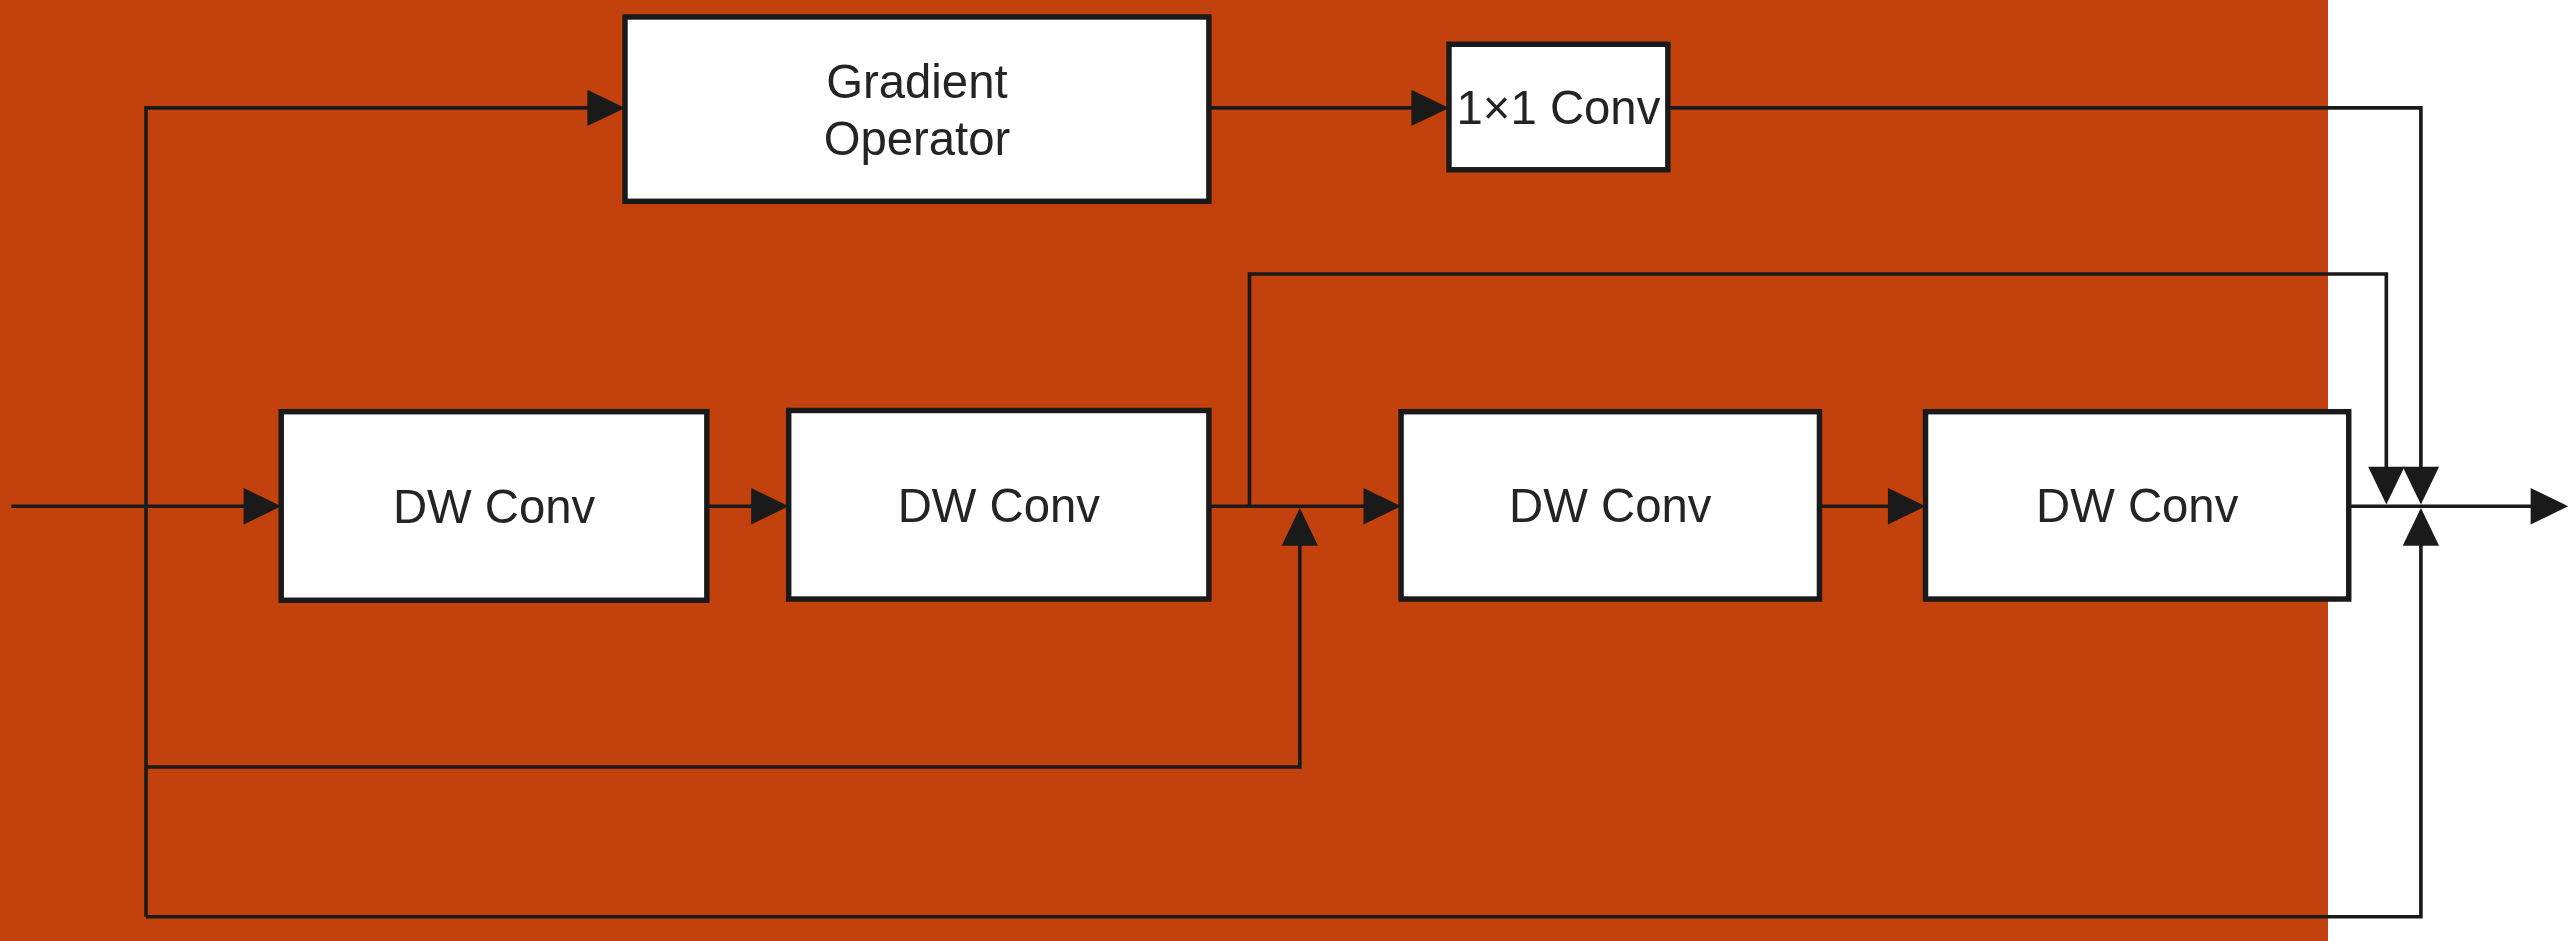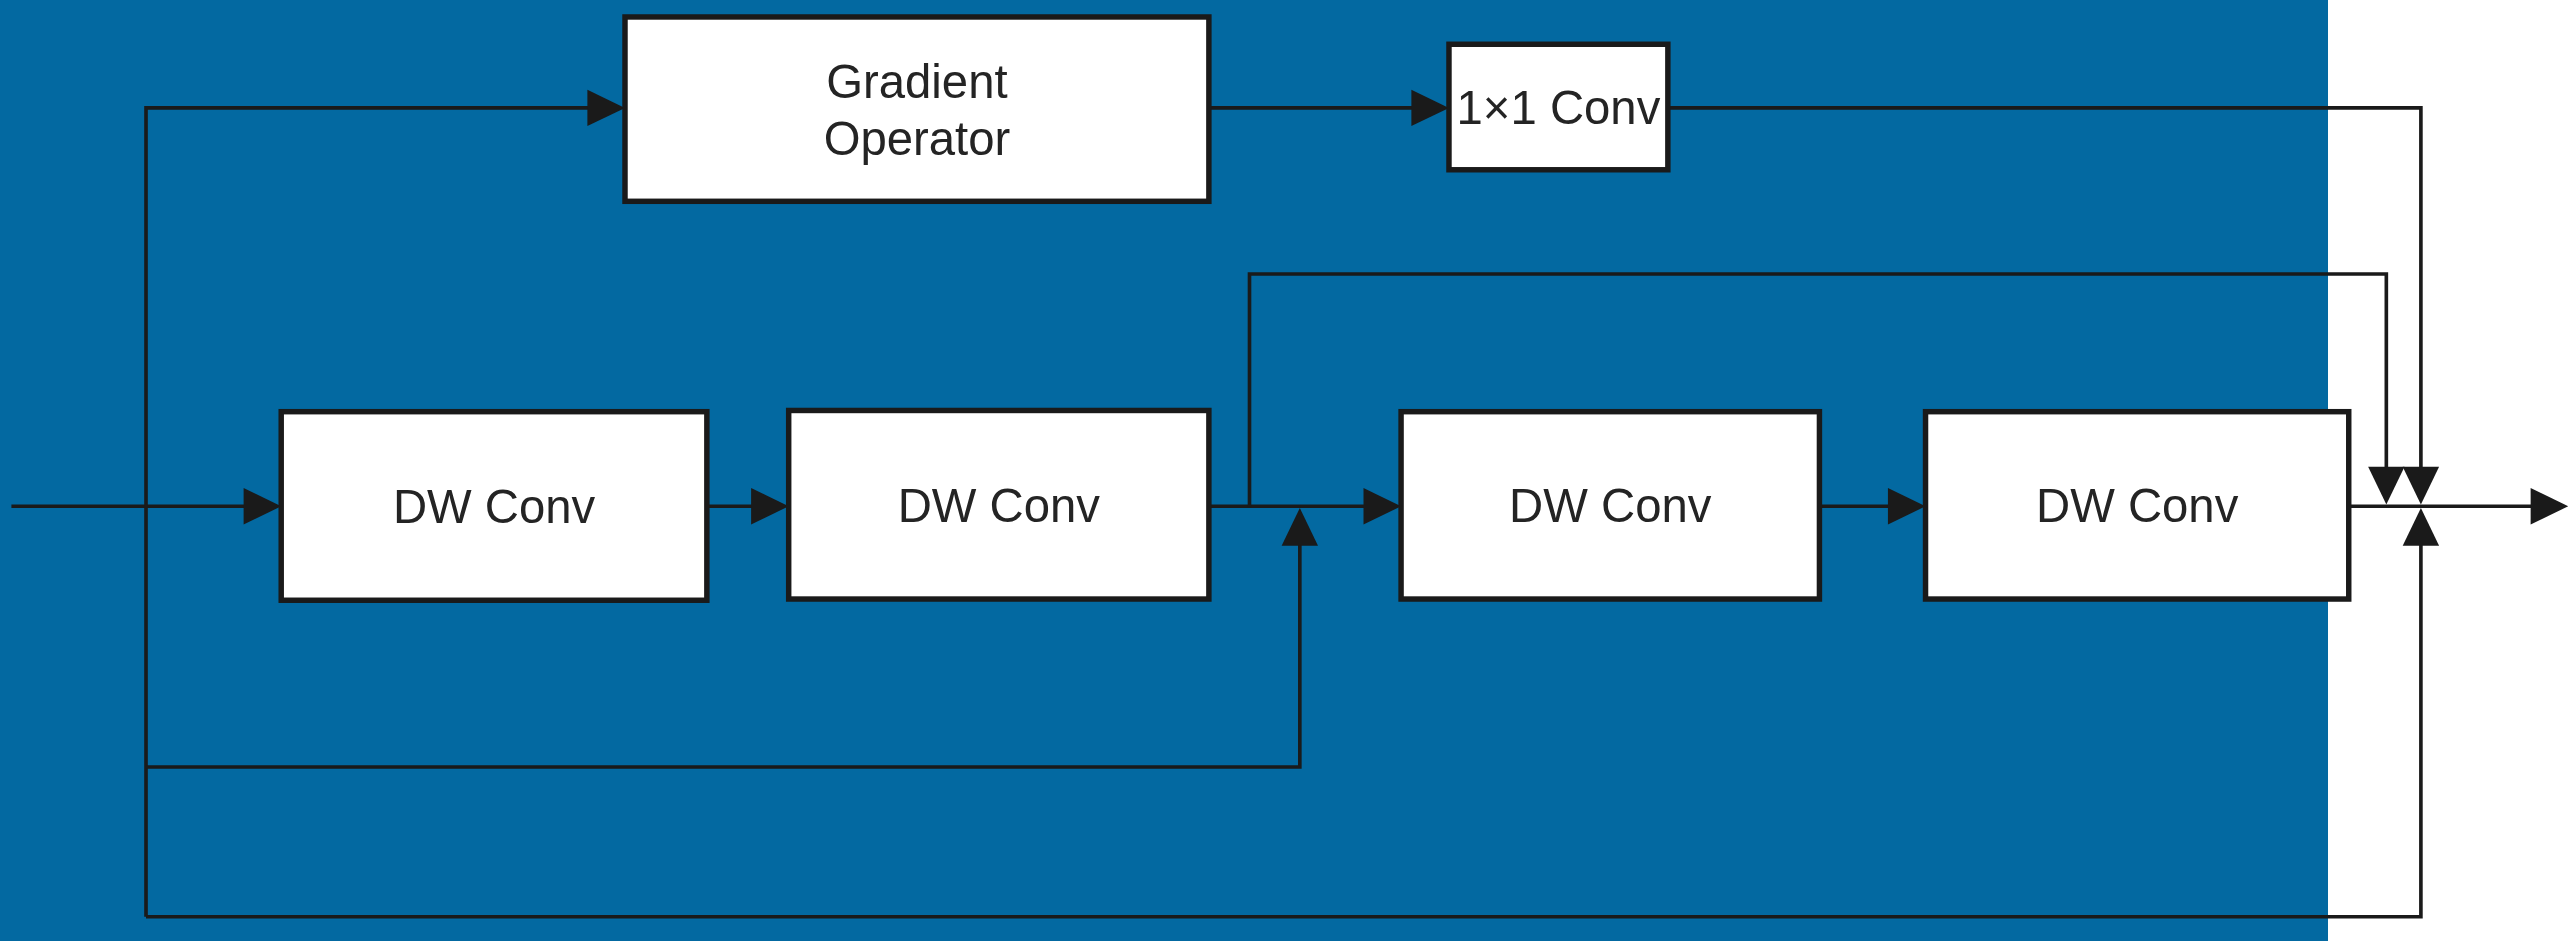--- a/index.html
+++ b/index.html
@@ -7,21 +7,21 @@
     padding: 0;
     background: #ffffff;
     width: 2576px;
     height: 941px;
     overflow: hidden;
   }
   .canvas-wrap {
     position: relative;
     width: 2328px;
     height: 941px;
-    background: #0369a1;
+    background: #c2410c;
   }
   svg.diagram {
     display: block;
     width: 2576px;
     height: 941px;
   }
   .node-rect {
     fill: #ffffff;
     stroke: #1a1a1a;
   }

